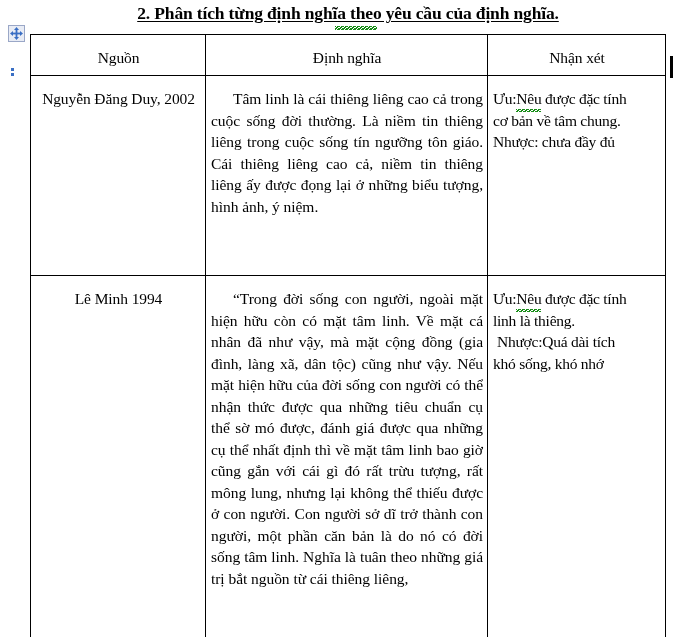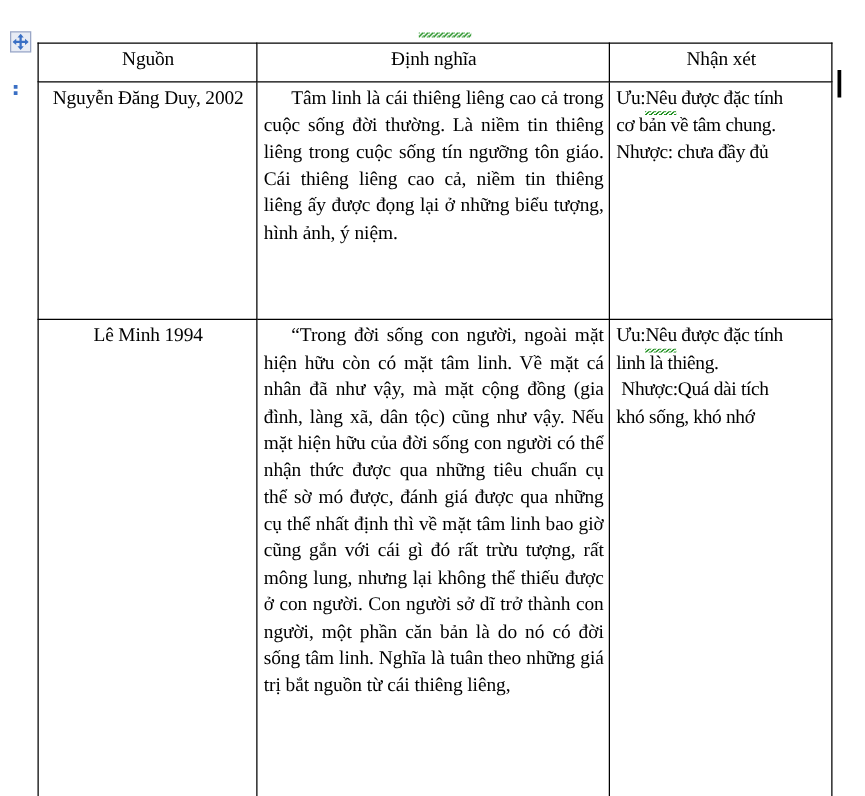--- a/index.html
+++ b/index.html
@@ -76,21 +76,21 @@
     position: absolute;
     left: 30px;
     top: 34px;
     width: 635px;
     border-collapse: collapse;
     table-layout: fixed;
   }
   .word-table td, .word-table th {
     border: 1px solid #000000;
     vertical-align: top;
-    padding: 2px 4px 2px 5px;
+    padding: 12px 4px 2px 5px;
     font-size: 15.5px;
     line-height: 21.5px;
     font-weight: normal;
   }
   .col-source   { width: 175px; }
   .col-def      { width: 282px; }
   .col-comment  { width: 178px; }
 
   thead th {
     text-align: center;
@@ -175,20 +175,23 @@
         <polygon points="6.5,0 9,3 4,3"></polygon>
         <polygon points="6.5,13 9,10 4,10"></polygon>
         <polygon points="0,6.5 3,4 3,9"></polygon>
         <polygon points="13,6.5 10,4 10,9"></polygon>
         <rect x="5.6" y="2.6" width="1.8" height="7.8"></rect>
         <rect x="2.6" y="5.6" width="7.8" height="1.8"></rect>
       </g>
     </svg>
   </div>
 
+  <div class="doc-heading">
+    <span class="underlined">2. Phân tích từng định nghĩa theo yêu cầu của định nghĩa.</span>
+  </div>
   <div class="spell-wave w1"></div>
 
   <table class="word-table">
     <colgroup>
       <col class="col-source">
       <col class="col-def">
       <col class="col-comment">
     </colgroup>
     <thead>
       <tr>

